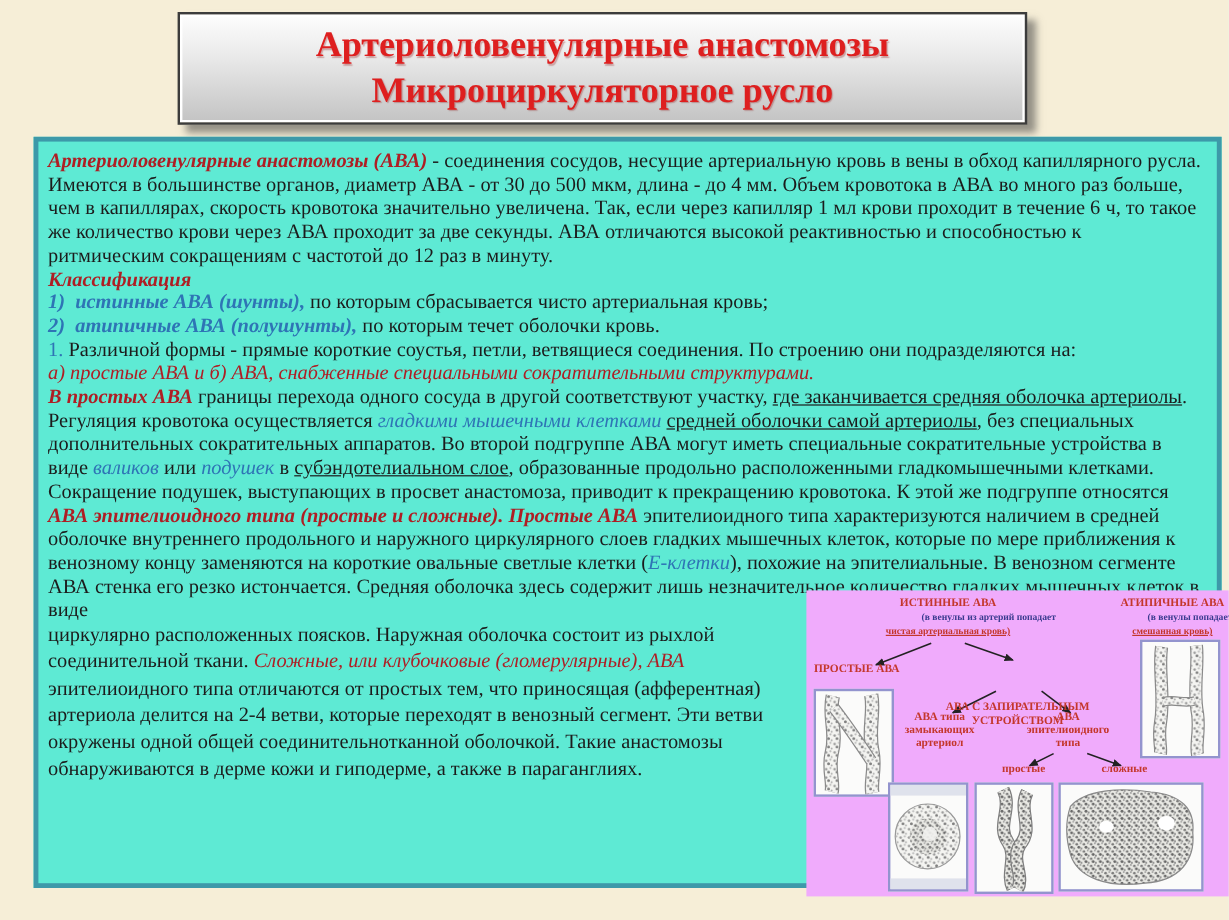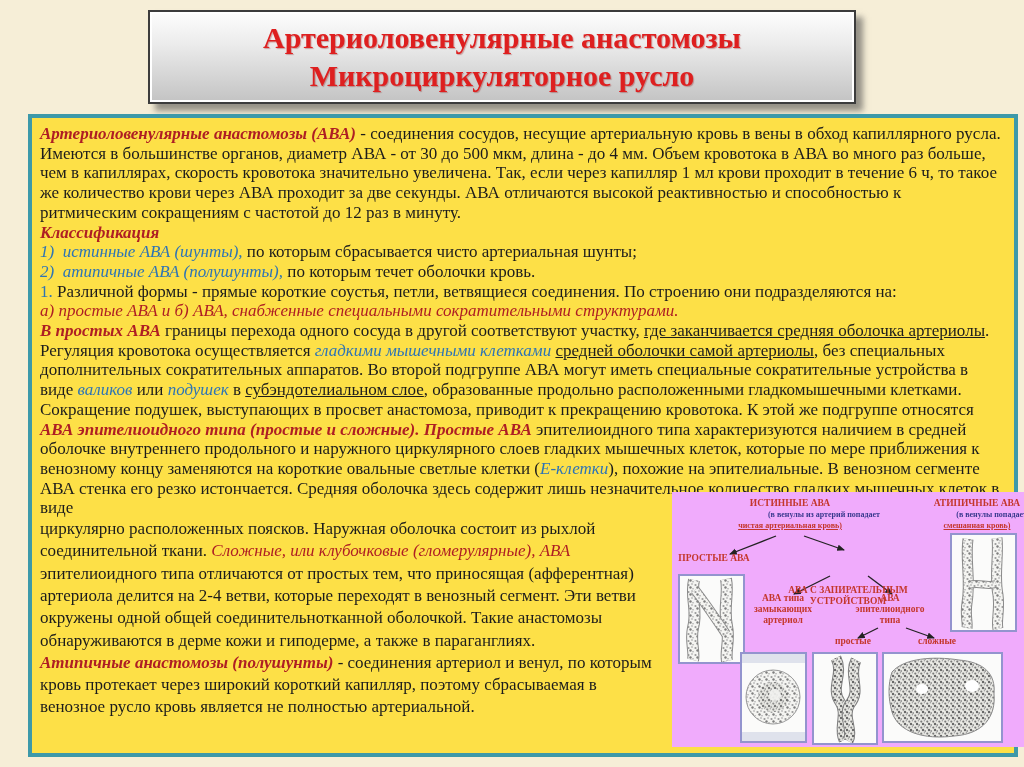--- a/index.html
+++ b/index.html
@@ -18,33 +18,33 @@
   }
   .title-line {
     font-size:30px; font-weight:bold; color:#DE1F1F; line-height:38px;
     text-shadow:1px 1px 1px rgba(140,20,20,.35);
     white-space:nowrap;
   }
   
   .content-box {
     position:absolute; left:28px; top:114px;
     width:962px; height:612px;
-    padding:6px 12px 17px 8px;
-    background:#fde047; border:4px solid #3D99A9;
+    padding:6px 12px 0 8px;
+    background:#5eead4; border:4px solid #3D99A9;
     overflow:hidden;
   }
   .txt { font-size:17px; line-height:19.7px; color:#1c1c1c; }
   .txt p { margin:0; }
   .p-narrow { line-height:22.3px; }
   .diagram-spacer { float:right; width:340px; height:212px; margin-left:6px; }
   
   .run-k  { }
   .run-r  { color:#AE1E24; font-weight:bold; font-style:italic; }
   .run-ri { color:#AE1E24; font-style:italic; }
-  .run-b  { color:#2E74B5; font-weight:normal; font-style:italic; }
+  .run-b  { color:#2E74B5; font-weight:bold; font-style:italic; }
   .run-bi { color:#2E74B5; font-style:italic; }
   .run-ku { text-decoration:underline; }
   .run-bn { color:#2E74B5; }
   
   .diagram {
     position:absolute; left:672px; top:492px; width:352px; height:255px;
     background:#f0abfc;
   }
   .dlabel { position:absolute; text-align:center; color:#C4372C; font-weight:bold; }
   .main-label { font-size:9.5px; line-height:11px; }
@@ -62,27 +62,26 @@
 
   <div class="title-box">
     <div class="title-line">Артериоловенулярные анастомозы</div>
     <div class="title-line">Микроциркуляторное русло</div>
   </div>
 
   <div class="content-box">
     <div class="txt">
       <p><span class="run-r">Артериоловенулярные анастомозы (АВА)</span><span class="run-k"> - соединения сосудов, несущие артериальную кровь в вены в обход капиллярного русла. Имеются в большинстве органов, диаметр АВА - от 30 до 500 мкм, длина - до 4 мм. Объем кровотока в АВА во много раз больше, чем в капиллярах, скорость кровотока значительно увеличена. Так, если через капилляр 1 мл крови проходит в течение 6 ч, то такое же количество крови через АВА проходит за две секунды. АВА отличаются высокой реактивностью и способностью к ритмическим сокращениям с частотой до 12 раз в минуту.</span></p>
       <p><span class="run-r">Классификация</span></p>
-      <p><span class="run-b">1)&nbsp; истинные АВА (шунты),</span><span class="run-k"> по которым сбрасывается чисто артериальная шунты;</span></p>
+      <p><span class="run-b">1)&nbsp; истинные АВА (шунты),</span><span class="run-k"> по которым сбрасывается чисто артериальная кровь;</span></p>
       <p><span class="run-b">2)&nbsp; атипичные АВА (полушунты),</span><span class="run-k"> по которым течет оболочки кровь.</span></p>
       <p><span class="run-bn">1.</span><span class="run-k"> Различной формы - прямые короткие соустья, петли, ветвящиеся соединения. По строению они подразделяются на:</span></p>
       <p><span class="run-ri">а) простые АВА и б) АВА, снабженные специальными сократительными структурами.</span></p>
       <p><span class="run-r">В простых АВА </span><span class="run-k">границы перехода одного сосуда в другой соответствуют участку, </span><span class="run-ku">где заканчивается средняя оболочка артериолы</span><span class="run-k">. Регуляция кровотока осуществляется </span><span class="run-bi">гладкими мышечными клетками </span><span class="run-ku">средней оболочки самой артериолы</span><span class="run-k">, без специальных дополнительных сократительных аппаратов. Во второй подгруппе АВА могут иметь специальные сократительные устройства в виде </span><span class="run-bi">валиков</span><span class="run-k"> или </span><span class="run-bi">подушек</span><span class="run-k"> в </span><span class="run-ku">субэндотелиальном слое</span><span class="run-k">, образованные продольно расположенными гладкомышечными клетками. Сокращение подушек, выступающих в просвет анастомоза, приводит к прекращению кровотока. К этой же подгруппе относятся </span><span class="run-r">АВА эпителиоидного типа (простые и сложные). Простые АВА </span><span class="run-k">эпителиоидного типа характеризуются наличием в средней оболочке внутреннего продольного и наружного циркулярного слоев гладких мышечных клеток, которые по мере приближения к венозному концу заменяются на короткие овальные светлые клетки (</span><span class="run-bi">Е-клетки</span><span class="run-k">), похожие на эпителиальные. В венозном сегменте АВА стенка его резко истончается. Средняя оболочка здесь содержит лишь незначительное количество гладких мышечных клеток в виде</span></p>
       <p class="p-narrow"><span class="diagram-spacer"></span><span><span class="run-k">циркулярно расположенных поясков. Наружная оболочка состоит из рыхлой соединительной ткани. </span><span class="run-ri">Сложные, или клубочковые (гломерулярные), АВА </span><span class="run-k">эпителиоидного типа отличаются от простых тем, что приносящая (афферентная) артериола делится на 2-4 ветви, которые переходят в венозный сегмент. Эти ветви окружены одной общей соединительнотканной оболочкой. Такие анастомозы обнаруживаются в дерме кожи и гиподерме, а также в параганглиях.</span></span></p>
-      <p class="p-narrow"><span class="run-r">Атипичные анастомозы (полушунты)</span><span class="run-k"> - соединения артериол и венул, по которым кровь протекает через широкий короткий капилляр, поэтому сбрасываемая в венозное русло кровь является не полностью артериальной.</span></p>
     </div>
   </div>
 
   <div class="diagram">
 
     <svg class="arrows-svg" width="352" height="255">
       <defs>
         <marker id="arr" markerWidth="7" markerHeight="6" refX="5.2" refY="2.5" orient="auto">
           <path d="M0,0 L6,2.5 L0,5 Z" fill="#222"></path>
         </marker>

